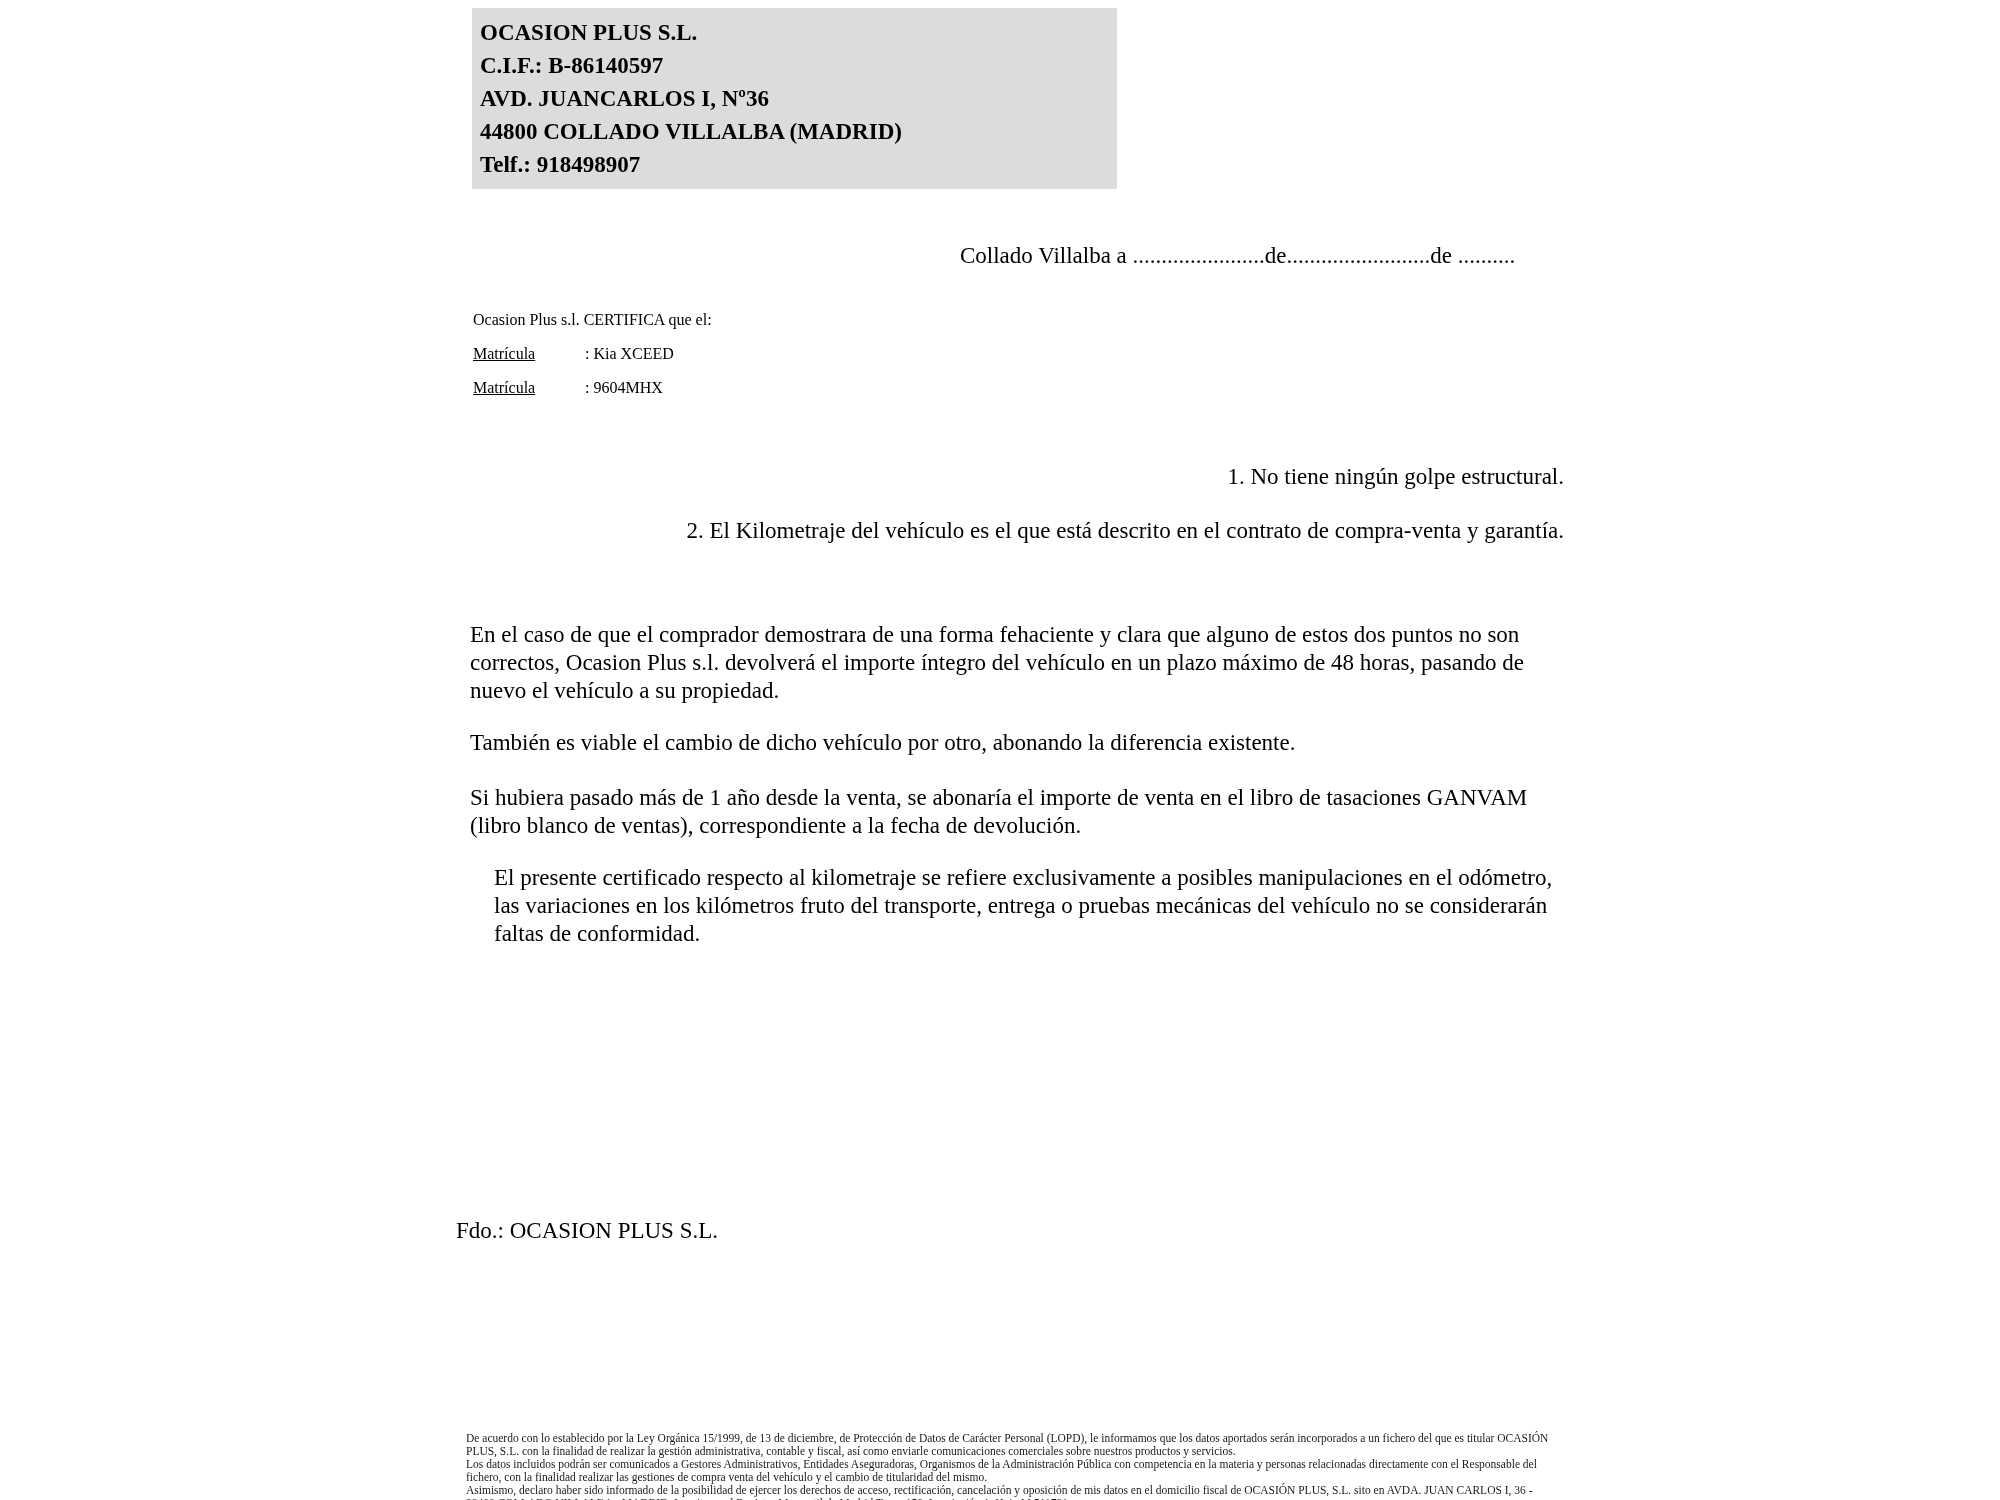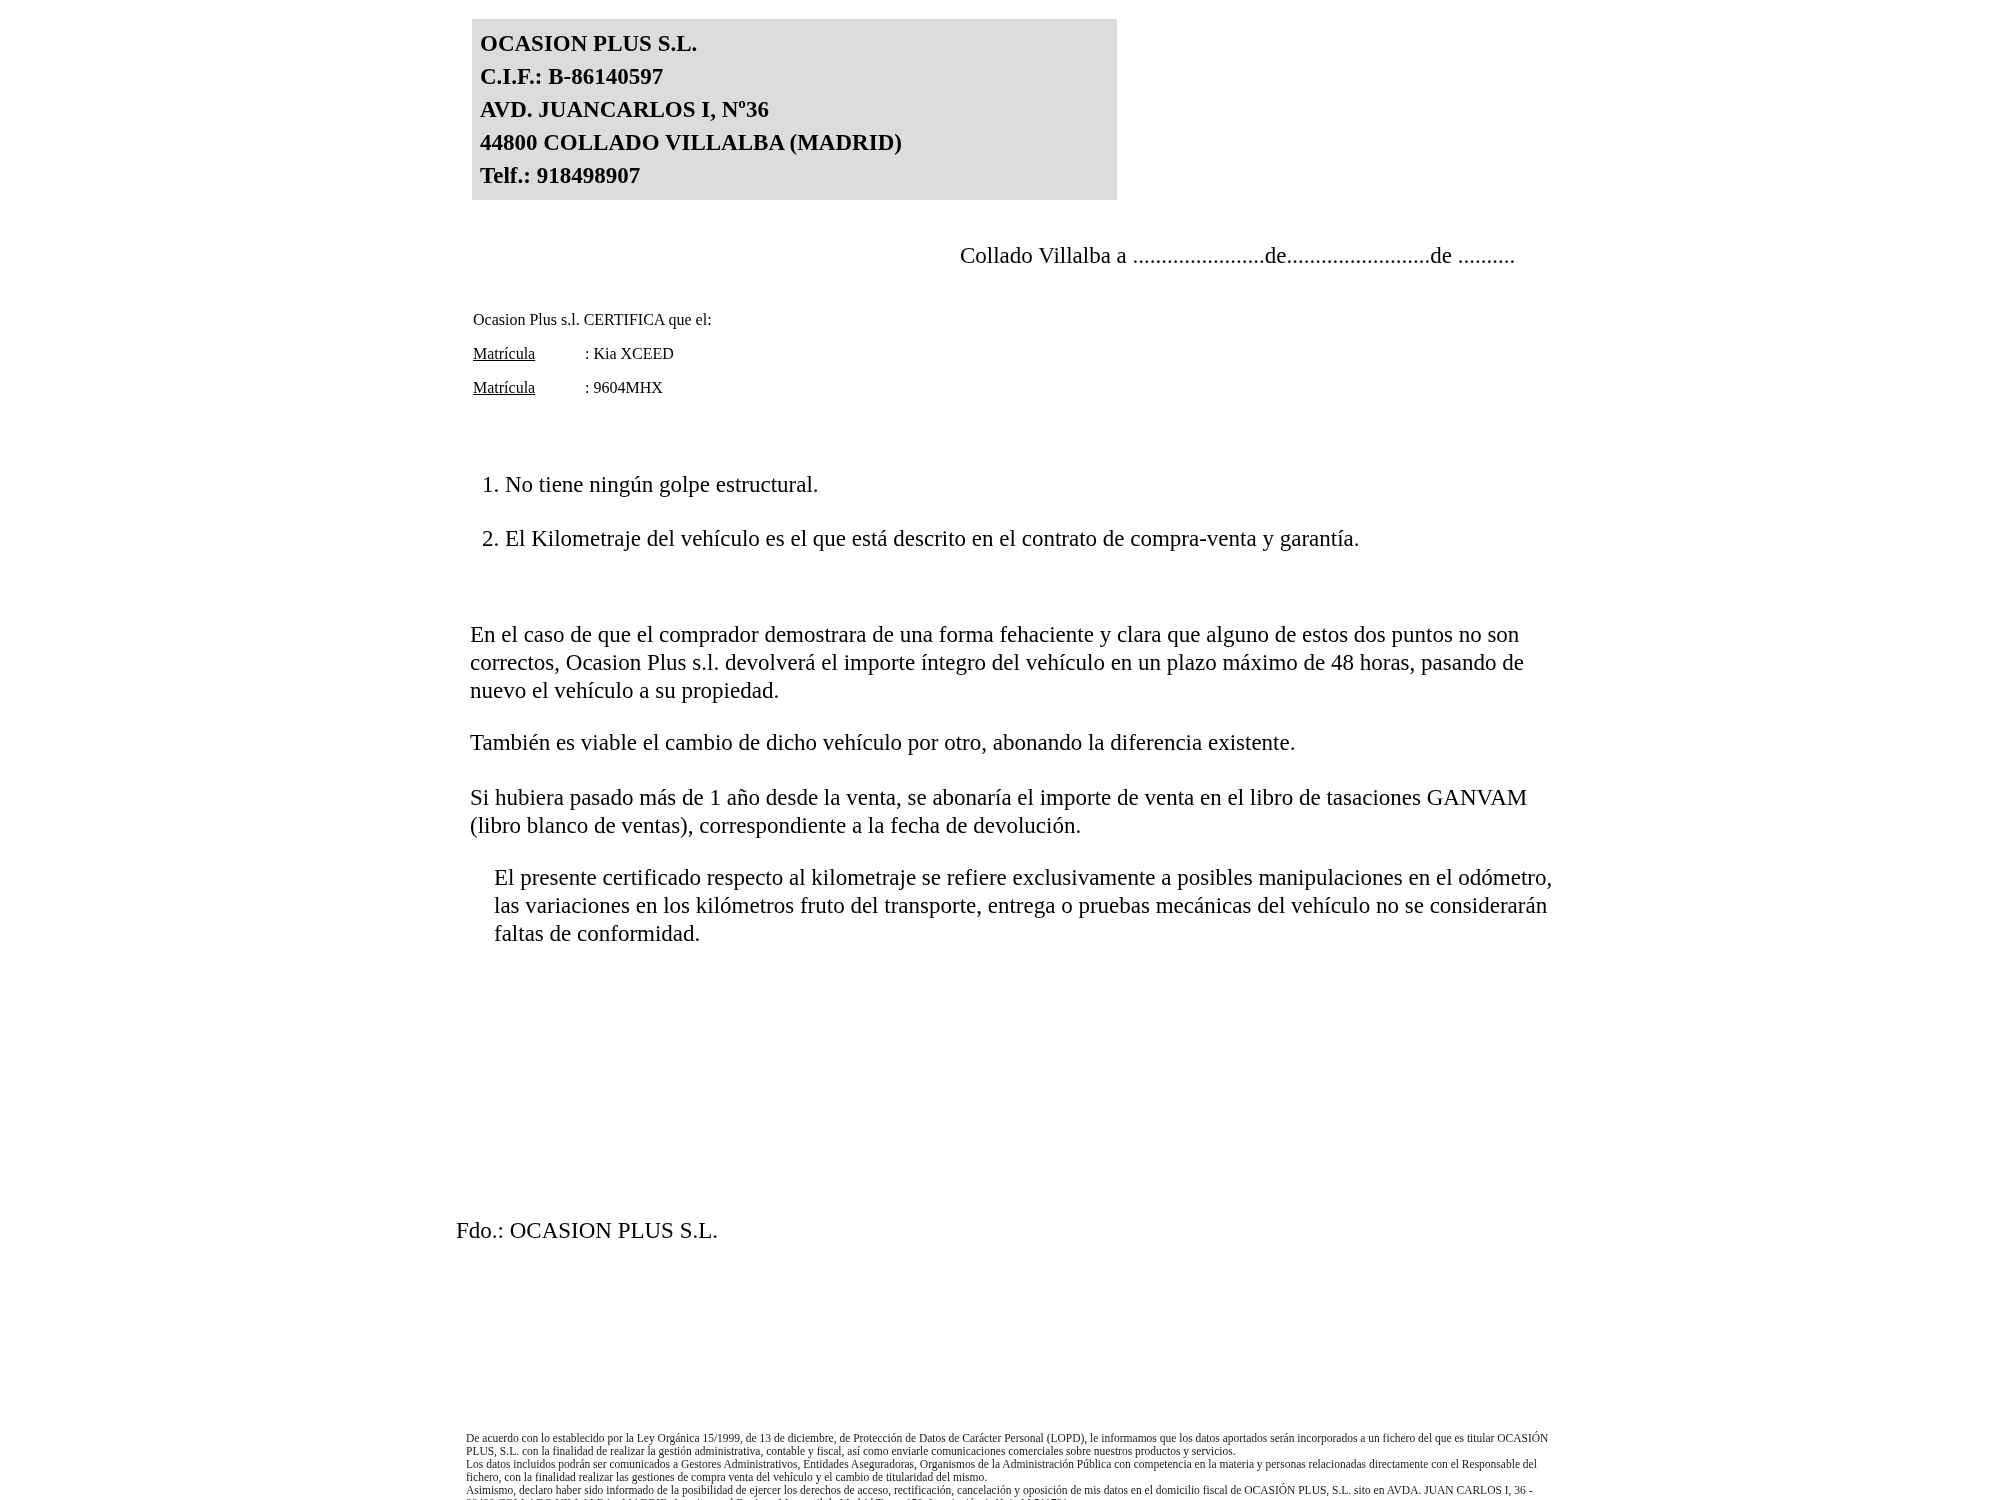--- a/index.html
+++ b/index.html
@@ -12,21 +12,21 @@
     width: 2000px;
     height: 1500px;
     background: #ffffff;
     font-family: "Liberation Serif", serif;
     color: #000000;
     overflow: hidden;
   }
   .header-box {
     position: absolute;
     left: 472px;
-    top: 19px;
+    top: 8px;
     width: 645px;
     background: #dcdcdc;
     padding: 8px 10px 8px 8px;
     box-sizing: border-box;
     font-size: 23px;
     font-weight: bold;
     line-height: 33px;
   }
   .date-line {
     position: absolute;
@@ -43,24 +43,25 @@
     line-height: 34px;
   }
   .certify .label {
     display: inline-block;
     width: 112px;
     text-decoration: underline;
   }
   .point {
     position: absolute;
     left: 470px;
-    margin: 12px;
+    margin: 4px;
     font-size: 23px;
     line-height: 28px;
     width: 1090px;
+    text-align: right;
   }
   .point-1 { top: 459px; }
   .point-2 { top: 513px; }
   .para {
     position: absolute;
     left: 470px;
     margin: 0;
     font-size: 23px;
     line-height: 28px;
     width: 1080px;

